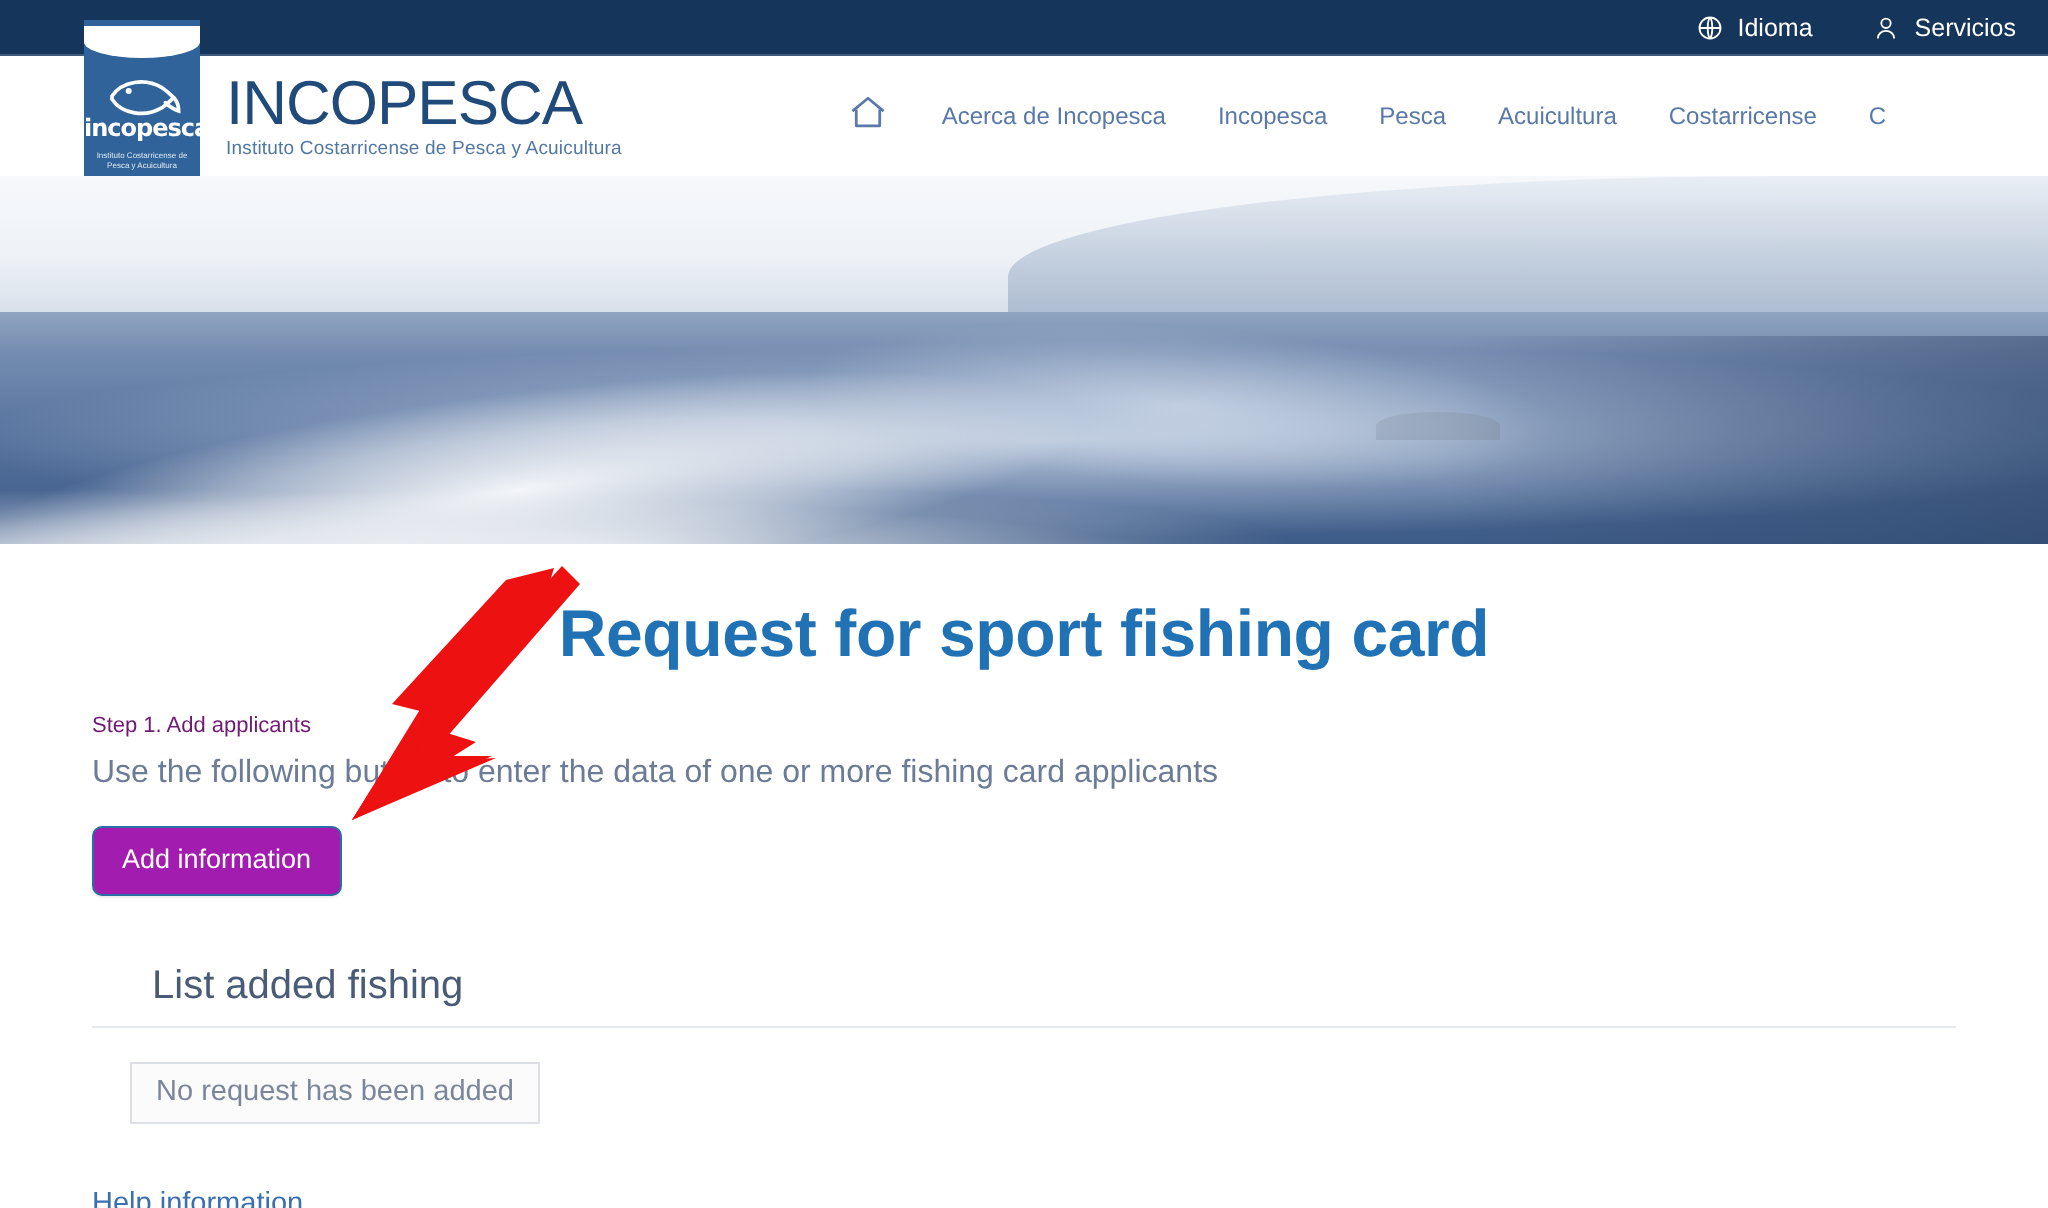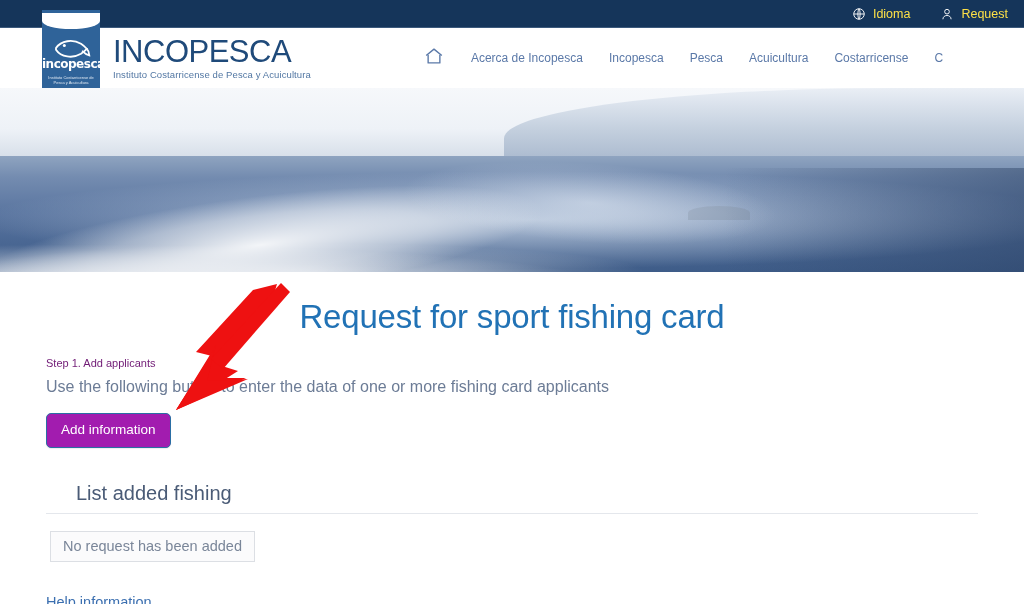--- a/index.html
+++ b/index.html
@@ -24,21 +24,21 @@
     align-items: center;
     justify-content: flex-end;
     padding-right: 16px;
     box-sizing: border-box;
     border-bottom: 1px solid #3c5a7d;
   }
   .topbar-item {
     display: flex;
     align-items: center;
     gap: 7px;
-    color: #fde047;
+    color: #ffffff;
     font-size: 12.5px;
     margin-left: 30px;
     cursor: pointer;
     white-space: nowrap;
   }
   .topbar-item svg { display: block; }
 
   
   .header {
     height: 60px;
@@ -196,21 +196,21 @@
   .content {
     position: relative;
     padding: 0 0 0 46px;
   }
   .page-title {
     text-align: center;
     color: #2172B5;
     font-size: 33px;
     margin: 26px 0 0 0;
     padding-right: 46px;
-    font-weight: normal;
+    font-weight: bold;
     letter-spacing: -0.2px;
   }
   .step-line {
     color: #701a75;
     font-size: 11px;
     margin-top: 21px;
   }
   .intro-line {
     color: #6C7C96;
     font-size: 16px;
@@ -238,21 +238,21 @@
     padding: 0 0 8px 30px;
   }
   .section-head .title {
     color: #4a5b76;
     font-size: 20px;
   }
 
   .empty-box {
     display: inline-block;
     margin-top: 17px;
-    margin-left: 4px;
+    margin-left: 19px;
     border: 1px solid #dcdfe4;
     background: #fbfbfc;
     color: #7a8699;
     font-size: 14.5px;
     padding: 7px 12px 8px 12px;
     line-height: 1;
   }
 
   .help-link {
     display: inline-block;
@@ -285,21 +285,21 @@
     </span>
     <span>Idioma</span>
   </div>
   <div class="topbar-item">
     <span>
       <svg width="14" height="14" viewBox="0 0 24 24" fill="none" stroke="#ffffff" stroke-width="1.6">
         <circle cx="12" cy="8" r="4"></circle>
         <path d="M5 21c0-4 3.2-6.5 7-6.5s7 2.5 7 6.5"></path>
       </svg>
     </span>
-    <span>Request</span>
+    <span>Servicios</span>
   </div>
 </div>
 
 <div class="header">
 
   <div class="brand">
     <div class="logo-mark">
       <div class="wave"></div>
       <div class="fish">
         <svg width="40" height="26" viewBox="0 0 48 30" fill="none" stroke="#ffffff" stroke-width="2.2" stroke-linecap="round">

